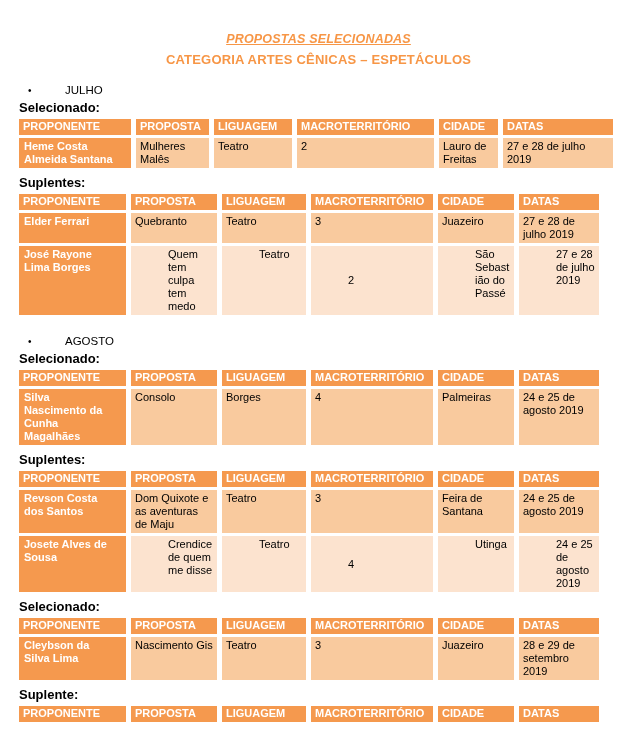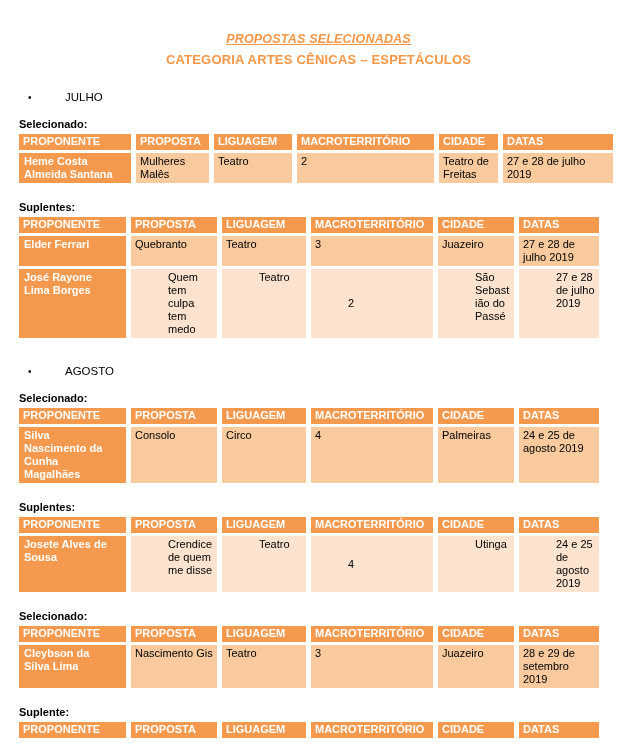--- a/index.html
+++ b/index.html
@@ -17,28 +17,28 @@
     text-decoration:underline;
     letter-spacing:.2px;
   }
   .doc-subtitle{
     text-align:center;
     color:var(--title-orange,#F79646);
     font-size:13px;font-weight:bold;
     margin-top:6px;letter-spacing:.2px;
   }
   .month{
-    margin-top:24px;
+    margin-top:17px;
     font-size:11.5px;
     padding-left:9px;
   }
   .month .bullet{display:inline-block;width:37px;font-size:10px;}
   .group-label{
-    margin-top:15px;margin-bottom:1px;
-    font-size:11px;font-weight:bold;
+    margin-top:4px;margin-bottom:1px;
+    font-size:13px;font-weight:bold;
   }
   table.ptable{
     border-collapse:separate;
     border-spacing:5px 3px;
     margin-left:-5px;
     table-layout:fixed;
     font-size:11px;line-height:13px;
   }
   table.t-A{width:604px;}
   table.t-B{width:590px;}
@@ -91,21 +91,21 @@
               <th class="c4">CIDADE</th>
               <th class="c5">DATAS</th>
             </tr>
           </thead>
           <tbody>
             <tr class="dark">
               <td class="c0 prop">Heme Costa Almeida Santana</td>
               <td class="c1 plain">Mulheres Malês</td>
               <td class="c2 plain">Teatro</td>
               <td class="c3 plain">2</td>
-              <td class="c4 plain">Teatro de Freitas</td>
+              <td class="c4 plain">Lauro de Freitas</td>
               <td class="c5 plain">27 e 28 de julho 2019</td>
             </tr>
           </tbody>
         </table>
         <div class="group-label">Suplentes:</div>
         <table class="ptable t-B">
           <colgroup>
             <col style="width: 107px;">
             <col style="width: 86px;">
             <col style="width: 84px;">
@@ -162,21 +162,21 @@
               <th class="c2">LIGUAGEM</th>
               <th class="c3">MACROTERRITÓRIO</th>
               <th class="c4">CIDADE</th>
               <th class="c5">DATAS</th>
             </tr>
           </thead>
           <tbody>
             <tr class="dark">
               <td class="c0 prop">Silva Nascimento da Cunha Magalhães</td>
               <td class="c1 plain">Consolo</td>
-              <td class="c2 plain">Circo</td>
+              <td class="c2 plain">Borges</td>
               <td class="c3 plain">4</td>
               <td class="c4 plain">Palmeiras</td>
               <td class="c5 plain">24 e 25 de agosto 2019</td>
             </tr>
           </tbody>
         </table>
         <div class="group-label">Suplentes:</div>
         <table class="ptable t-B">
           <colgroup>
             <col style="width: 107px;">
@@ -190,20 +190,28 @@
             <tr>
               <th class="c0">PROPONENTE</th>
               <th class="c1">PROPOSTA</th>
               <th class="c2">LIGUAGEM</th>
               <th class="c3">MACROTERRITÓRIO</th>
               <th class="c4">CIDADE</th>
               <th class="c5">DATAS</th>
             </tr>
           </thead>
           <tbody>
+            <tr class="dark">
+              <td class="c0 prop">Revson Costa dos Santos</td>
+              <td class="c1 plain">Dom Quixote e as aventuras de Maju</td>
+              <td class="c2 plain">Teatro</td>
+              <td class="c3 plain">3</td>
+              <td class="c4 plain">Feira de Santana</td>
+              <td class="c5 plain">24 e 25 de agosto 2019</td>
+            </tr>
             <tr class="light">
               <td class="c0 prop">Josete Alves de Sousa</td>
               <td class="c1 plain">Crendice de quem me disse</td>
               <td class="c2 plain">Teatro</td>
               <td class="c3 plain mid">4</td>
               <td class="c4 plain">Utinga</td>
               <td class="c5 plain">24 e 25 de agosto 2019</td>
             </tr>
           </tbody>
         </table>

